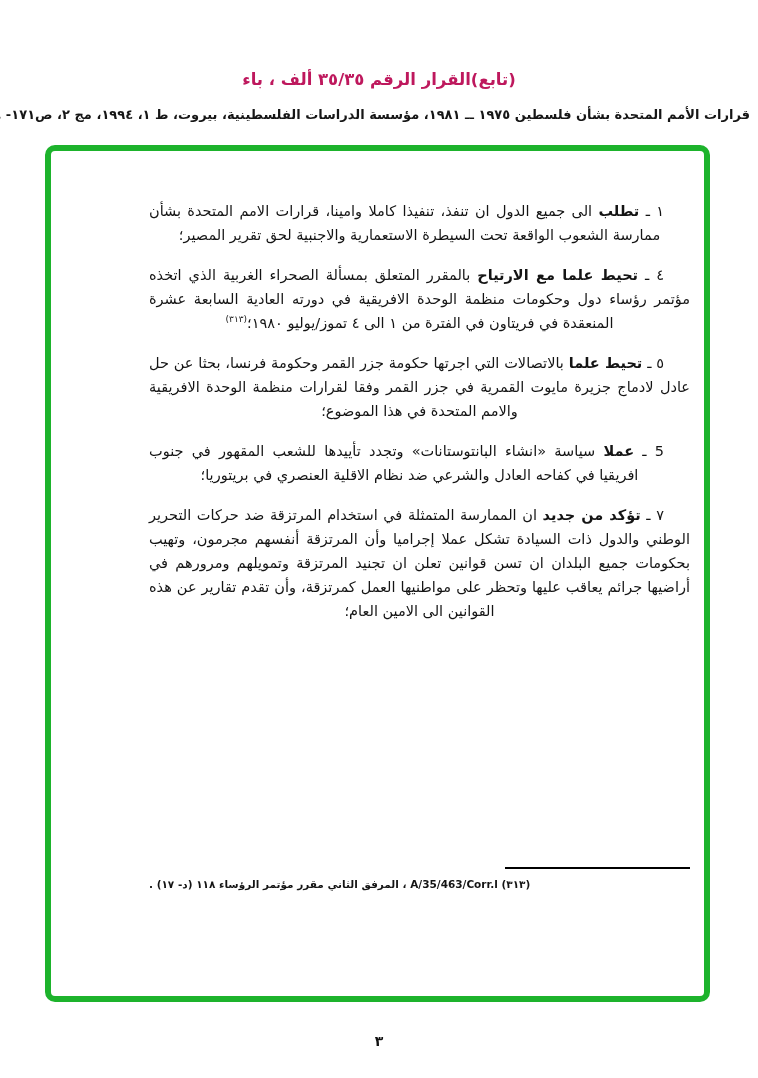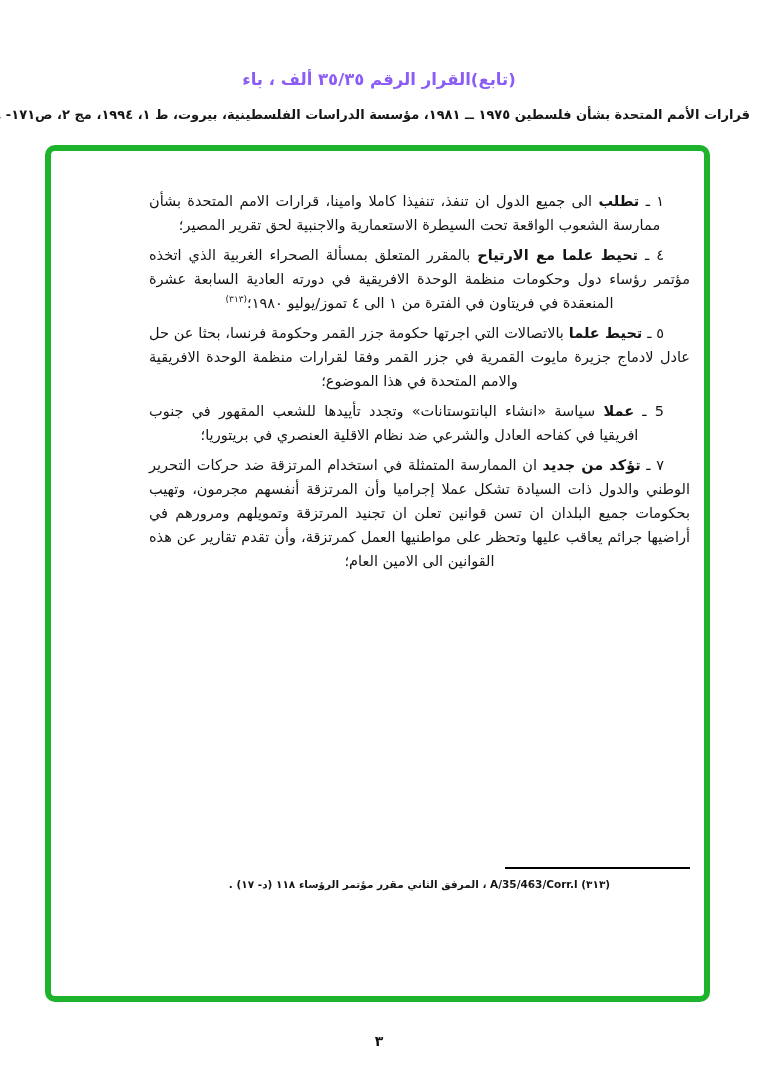--- a/index.html
+++ b/index.html
@@ -17,49 +17,49 @@
     font-size:13px;font-weight:bold;color:#161616;white-space:nowrap;
   }
   .green-box{
     position:absolute;left:45px;top:145px;width:653px;height:845px;
     border:6px solid #1db32c;border-radius:10px;background:#ffffff;
   }
   .body-text{
     position:absolute;top:32px;right:14px;left:98px;
   }
   .para{
-    margin:6px 0;font-size:14.5px;line-height:24px;
+    margin:16px 0;font-size:14.5px;line-height:24px;
     text-align:justify;text-align-last:center;text-indent:26px;
     color:#141414;
   }
   .pnum{font-weight:normal;}
   .plead{font-weight:bold;}
   .psup{font-size:9px;vertical-align:super;line-height:0;}
   .footnote{
     position:absolute;top:716px;right:14px;left:98px;
   }
   .fn-rule{
     border:none;border-top:2px solid #000;width:185px;
     margin:0 0 7px auto;margin-right:0;margin-left:auto;
     direction:ltr;
   }
   .fn-line{
-    font-size:10.5px;font-weight:bold;text-align:center;color:#141414;
+    font-size:10.5px;font-weight:bold;text-align:left;color:#141414;
     line-height:16px;
   }
   .fn-ref{direction:ltr;unicode-bidi:embed;}
   .page-num{
     position:absolute;top:1033px;left:0;right:0;text-align:center;
     font-size:14px;font-weight:bold;color:#111;
   }
 </style>
 </head>
 <body>
 
-<div class="header-title" style="color: #8b5cf6;">(تابع)القرار الرقم  ٣٥/٣٥ ألف ، باء</div>
+<div class="header-title" style="color: #be185d;">(تابع)القرار الرقم  ٣٥/٣٥ ألف ، باء</div>
 
 <div class="header-source">قرارات الأمم المتحدة بشأن فلسطين ١٩٧٥ ــ ١٩٨١، مؤسسة الدراسات الفلسطينية، بيروت، ط ١، ١٩٩٤، مج ٢، ص١٧١- ١٧٤</div>
 
 <div class="green-box" style="border-color: rgb(29, 179, 44);">
 
   <div class="body-text">
       <p class="para"><span class="pnum">١ ـ </span><b class="plead">تطلب</b> الى جميع الدول ان تنفذ، تنفيذا كاملا وامينا، قرارات الامم المتحدة بشأن ممارسة الشعوب الواقعة تحت السيطرة الاستعمارية والاجنبية لحق تقرير المصير؛</p>
       <p class="para"><span class="pnum">٤ ـ </span><b class="plead">تحيط علما مع الارتياح</b> بالمقرر المتعلق بمسألة الصحراء الغربية الذي اتخذه مؤتمر رؤساء دول وحكومات منظمة الوحدة الافريقية في دورته العادية السابعة عشرة المنعقدة في فريتاون في الفترة من ١ الى ٤ تموز/يوليو ١٩٨٠؛<sup class="psup">(٣١٣)</sup></p>
       <p class="para"><span class="pnum">٥ ـ </span><b class="plead">تحيط علما</b> بالاتصالات التي اجرتها حكومة جزر القمر وحكومة فرنسا، بحثا عن حل عادل لادماج جزيرة مايوت القمرية في جزر القمر وفقا لقرارات منظمة الوحدة الافريقية والامم المتحدة في هذا الموضوع؛</p>
       <p class="para"><span class="pnum">5 ـ </span><b class="plead">عملا</b> سياسة «انشاء البانتوستانات» وتجدد تأييدها للشعب المقهور في جنوب افريقيا في كفاحه العادل والشرعي ضد نظام الاقلية العنصري في بريتوريا؛</p>

